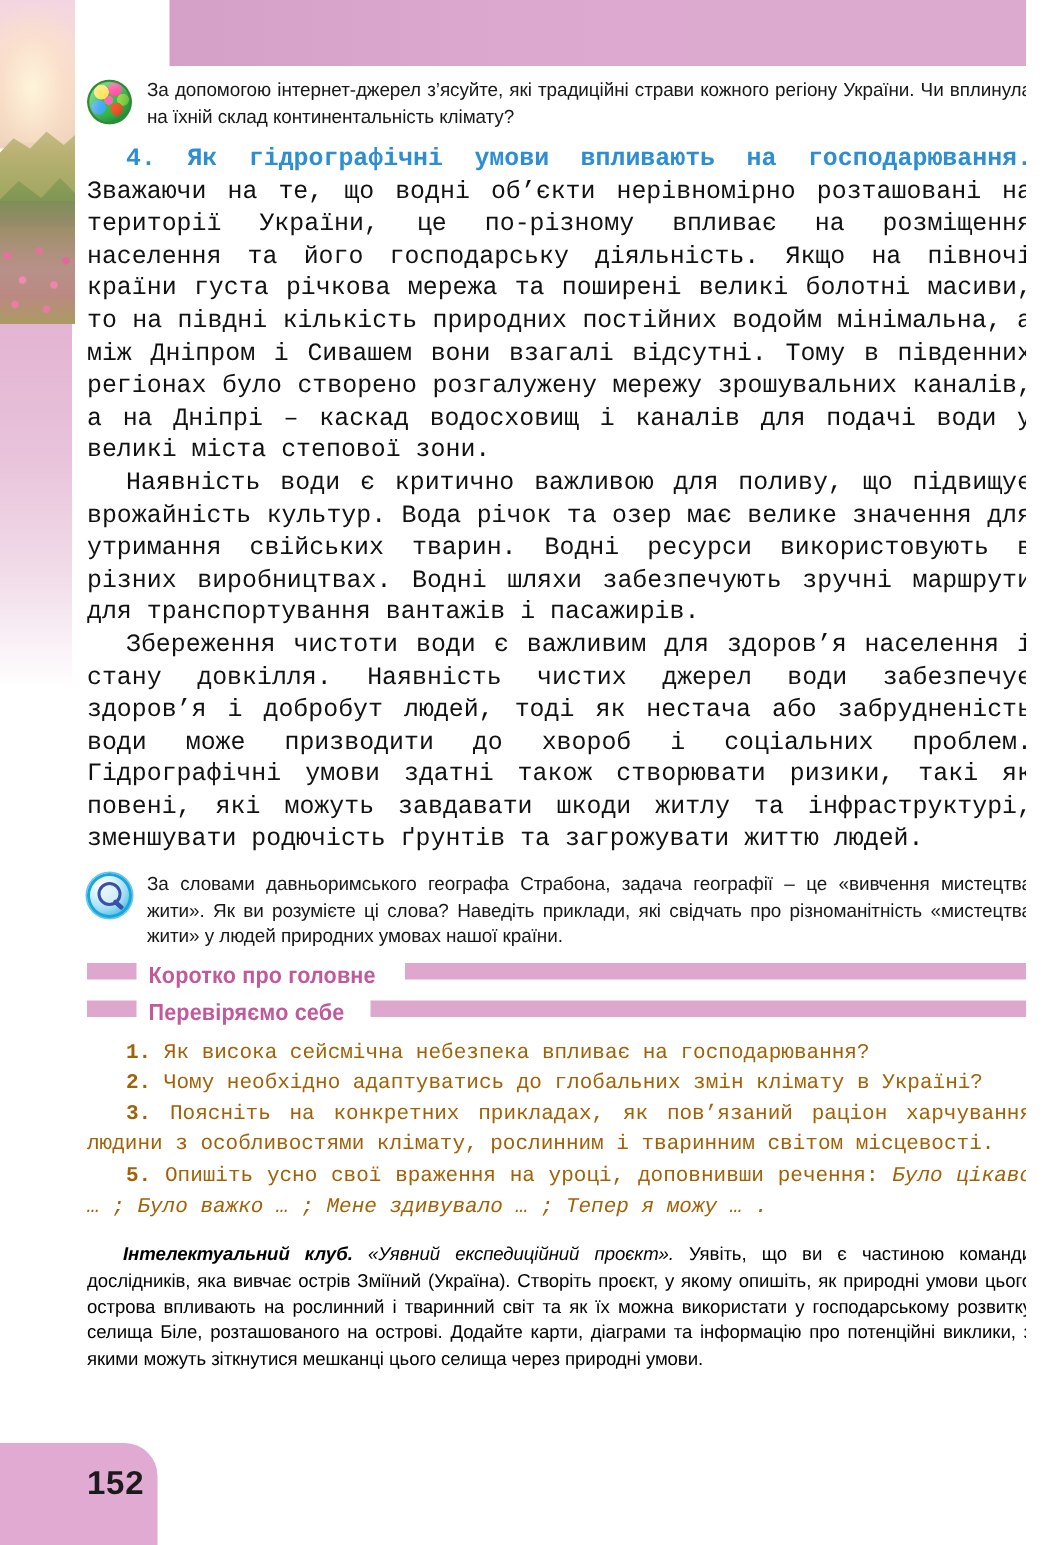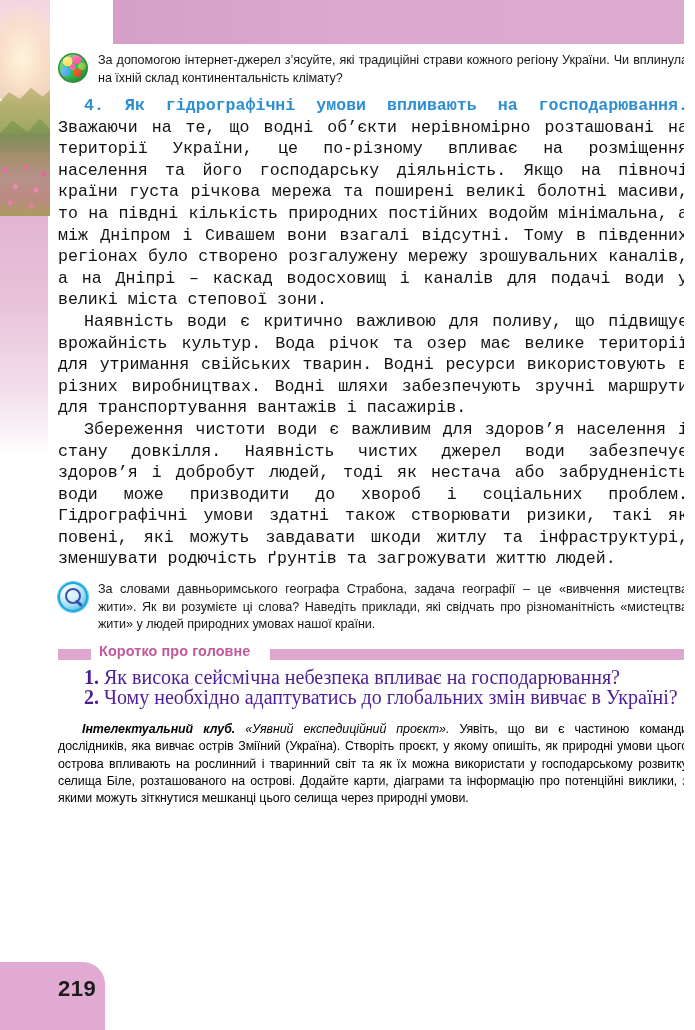--- a/index.html
+++ b/index.html
@@ -177,21 +177,21 @@
     hyphens: manual;
   }
   .sec-title {
     color: #2e8ed2;
     font-weight: 700;
   }
 
   
   .sec-head {
     display: flex;
-    align-items: flex-end;
+    align-items: flex-start;
     gap: 8px;
     margin: 4px 0 7px 0;
   }
   .sec-head .bar-left {
     width: 33px; height: 11px; background: #dda7ce; flex: 0 0 auto;
   }
   .sec-head .bar-right {
     height: 11px; background: #dda7ce; flex: 1 1 auto;
   }
   .sec-head .label {
@@ -200,24 +200,24 @@
     font-size: 15.5px;
     color: #c05a9c;
     letter-spacing: 0.1px;
     white-space: nowrap;
     transform: scaleX(0.93);
     transform-origin: left center;
   }
 
   
   .q-item {
-    font-family: Liberation Serif, serif;
-    font-size: 20px;
+    font-family: Liberation Mono, monospace;
+    font-size: 14px;
     line-height: 20.6px;
-    color: #4c1d95;
+    color: #a16207;
     text-align: justify;
     text-justify: inter-word;
     text-indent: 26px;
   }
   .q-item .num { font-weight: 700; }
   .ital { font-style: italic; }
 
   
   .club {
     margin-top: 13px;
@@ -256,44 +256,51 @@
 
     <div class="callout">
       <div class="ico">
         <div class="icon-globe"></div>
       </div>
       <div class="txt">За допомогою інтернет-джерел з’ясуйте, які традиційні страви кожного регіону України. Чи вплинула на їхній склад континентальність клімату?</div>
     </div>
 
     <p class="body-p"><span class="sec-title">4.</span> <span class="sec-title">Як гідрографічні умови впливають на господарювання.</span> <span>Зважаючи на те, що водні об’єкти нерівномірно розташовані на території України, це по-різному впливає на розміщення населення та його господарську діяльність. Якщо на півночі країни густа річкова мережа та поширені великі болотні масиви, то на півдні кількість природних постійних водойм мінімальна, а між Дніпром і Сивашем вони взагалі відсутні. Тому в південних регіонах було створено розгалужену мережу зрошувальних каналів, а  на Дніпрі – каскад водосховищ і каналів для подачі води у великі міста степової зони.</span></p>
 
-    <p class="body-p">Наявність води є критично важливою для поливу, що підвищує врожайність культур. Вода річок та озер має велике території для утримання свійських тварин. Водні ресурси використовують в різних виробництвах. Водні шляхи забезпечують зручні маршрути для транспортування вантажів і пасажирів.</p>
+    <p class="body-p">Наявність води є критично важливою для поливу, що підвищує врожайність культур. Вода річок та озер має велике значення для утримання свійських тварин. Водні ресурси використовують в різних виробництвах. Водні шляхи забезпечують зручні маршрути для транспортування вантажів і пасажирів.</p>
 
     <p class="body-p">Збереження чистоти води є важливим для здоров’я населення і стану довкілля. Наявність чистих джерел води забезпечує здоров’я і добробут людей, тоді як нестача або забрудненість води може призводити до хвороб і соціальних проблем. Гідрографічні умови здатні також створювати ризики, такі як повені, які можуть завдавати шкоди житлу та інфраструктурі, зменшувати родючість ґрунтів та загрожувати життю людей.</p>
 
     <div class="gap-md"></div>
 
     <div class="callout">
       <div class="ico">
         <div class="icon-search"></div>
       </div>
       <div class="txt">За словами давньоримського географа Страбона, задача географії – це «вивчення мистецтва жити». Як ви розумієте ці слова? Наведіть приклади, які свідчать про різноманітність «мистецтва жити» у людей природних умовах нашої країни.</div>
     </div>
 
     <div class="sec-head">
       <div class="bar-left"></div>
       <div class="label">Коротко про головне</div>
       <div class="bar-right"></div>
     </div>
 
 
+    <div class="sec-head">
+      <div class="bar-left"></div>
+      <div class="label">Перевіряємо себе</div>
+      <div class="bar-right"></div>
+    </div>
 
     <p class="q-item"><span class="num">1.</span> <span>Як висока сейсмічна небезпека впливає на господарювання?</span></p>
-    <p class="q-item"><span class="num">2.</span> <span>Чому необхідно адаптуватись до глобальних змін вивчає в Україні?</span></p>
+    <p class="q-item"><span class="num">2.</span> <span>Чому необхідно адаптуватись до глобальних змін клімату в Україні?</span></p>
+    <p class="q-item"><span class="num">3.</span> <span>Поясніть на конкретних прикладах, як пов’язаний раціон харчування людини з особливостями клімату, рослинним і тваринним світом місцевості.</span></p>
+    <p class="q-item"><span class="num">5.</span> <span>Опишіть усно свої враження на уроці, доповнивши речення: </span><span class="ital">Було цікаво … ; Було важко … ; Мене здивувало … ; Тепер я можу … .</span></p>
 
     <p class="club"><b>Інтелектуальний клуб.</b> <i>«Уявний експедиційний проєкт».</i><span> Уявіть, що ви є частиною команди дослідників, яка вивчає острів Зміїний (Україна). Створіть проєкт, у якому опишіть, як природні умови цього острова впливають на рослинний і тваринний світ та як їх можна використати у господарському розвитку селища Біле, розташованого на острові. Додайте карти, діаграми та інформацію про потенційні виклики, з якими можуть зіткнутися мешканці цього селища через природні умови.</span></p>
 
   </div>
 
   <div class="page-tab"></div>
-  <div class="page-num">219</div>
+  <div class="page-num">152</div>
 
 </div>
 
 </body></html>

